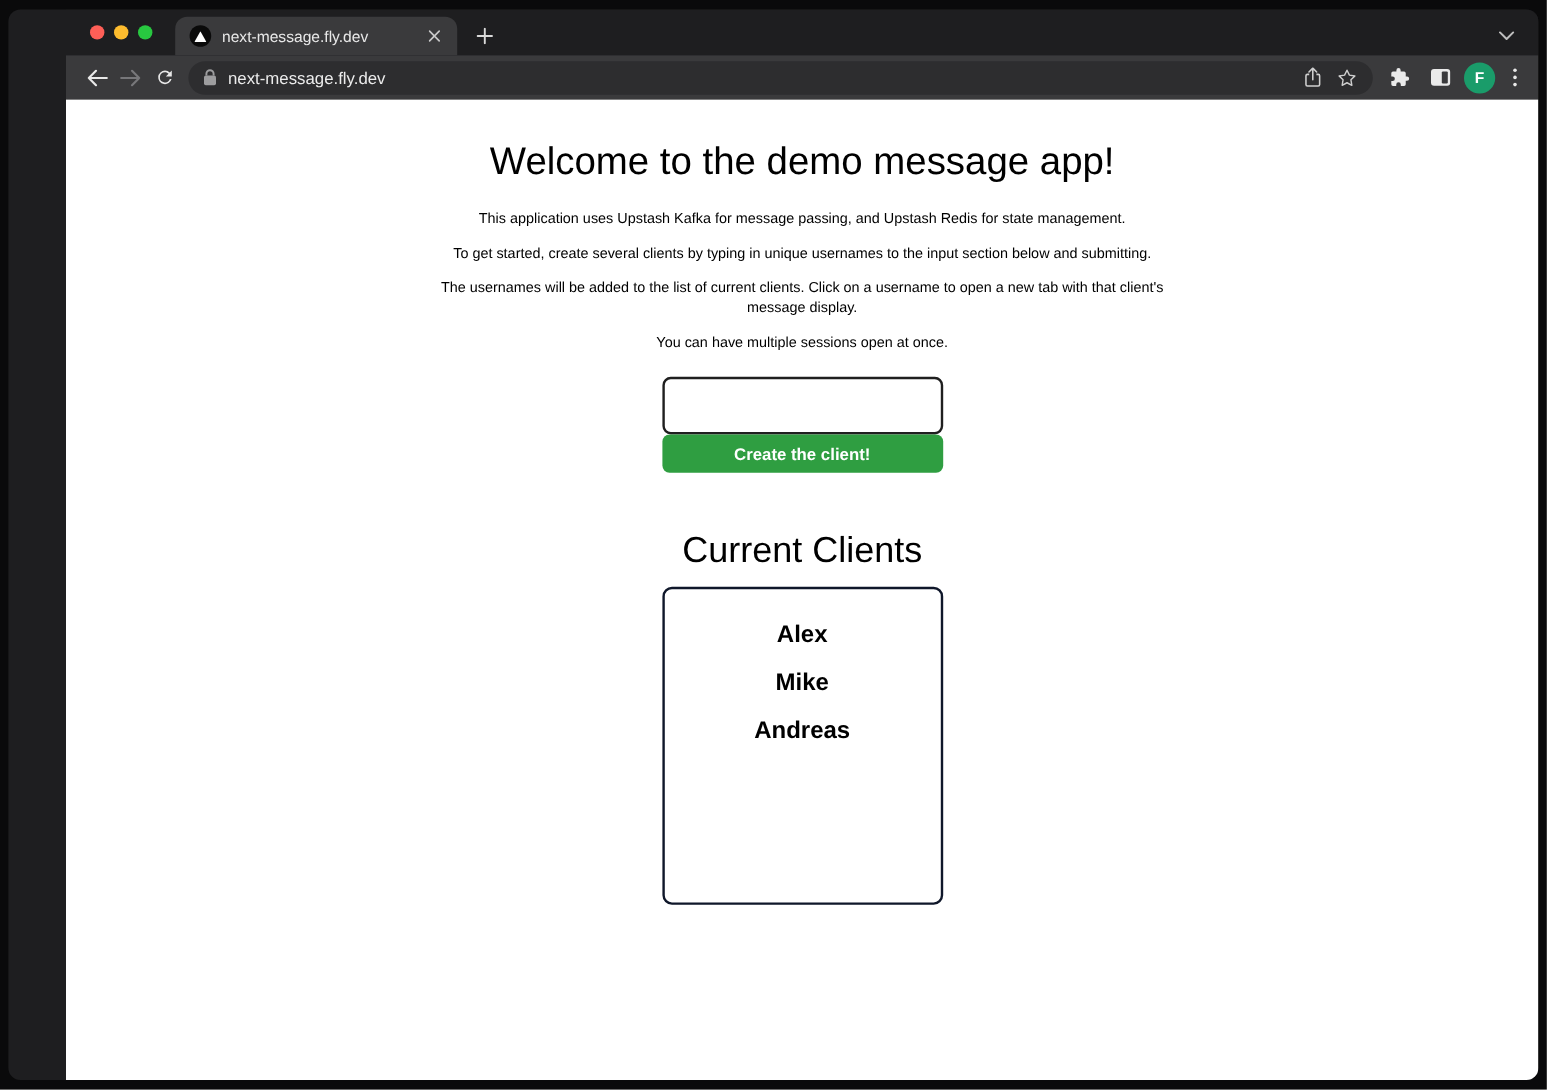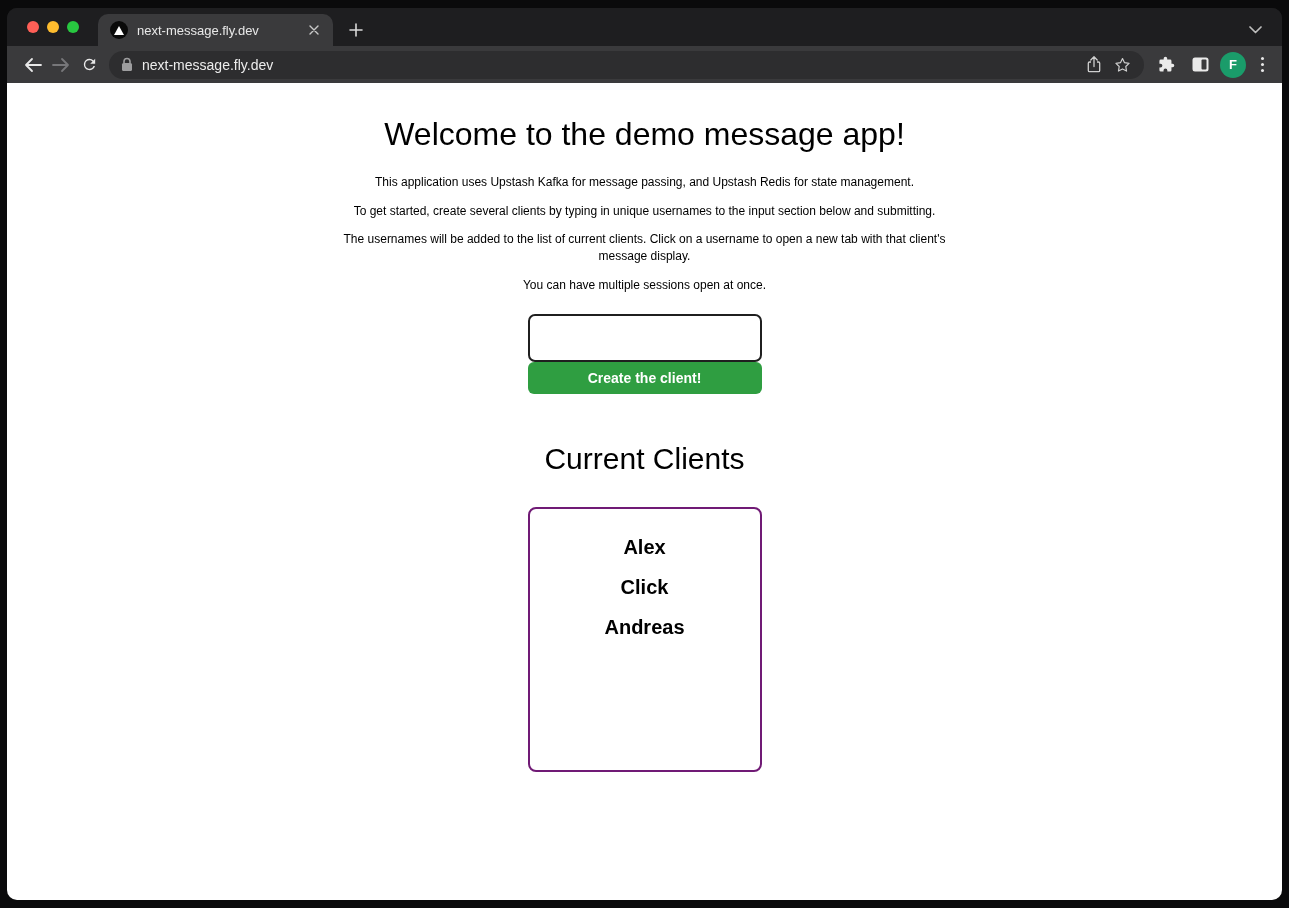--- a/index.html
+++ b/index.html
@@ -12,20 +12,21 @@
 
   
   .window {
     position: absolute;
     left: 7px; top: 8px; right: 7px; bottom: 8px;
     border-radius: 10px;
     overflow: hidden;
     display: flex;
     flex-direction: column;
     background: #1e1e20;
+    padding-left: 48px;
   }
 
   
   .tabstrip {
     height: 38px;
     background: #1e1e20;
     display: flex;
     align-items: flex-end;
     flex: 0 0 auto;
     position: relative;
@@ -241,22 +242,22 @@
   }
   .clients-heading {
     font-size: 30px;
     font-weight: normal;
     margin: 48px auto 0;
     line-height: 1.15;
   }
   .client-list {
     width: 234px;
     height: 265px;
-    margin: 31px auto 0;
-    border: 2px solid #701a75;
+    margin: 13px auto 0;
+    border: 2px solid #0f172a;
     border-radius: 8px;
     padding-top: 18px;
     overflow: hidden;
   }
   .client-item {
     height: 40px;
     line-height: 40px;
     font-size: 20px;
     font-weight: bold;
     cursor: pointer;
@@ -367,18 +368,18 @@
     <p>You can have multiple sessions open at once.</p>
 
     <input class="username-input" type="text" placeholder="" style="">
 
     <button class="create-btn">Create the client!</button>
 
     <h2 class="clients-heading">Current Clients</h2>
 
     <div class="client-list">
       <div class="client-item">Alex</div>
-      <div class="client-item">Click</div>
+      <div class="client-item">Mike</div>
       <div class="client-item">Andreas</div>
     </div>
   </div>
 
 </div>
 
 </body></html>

